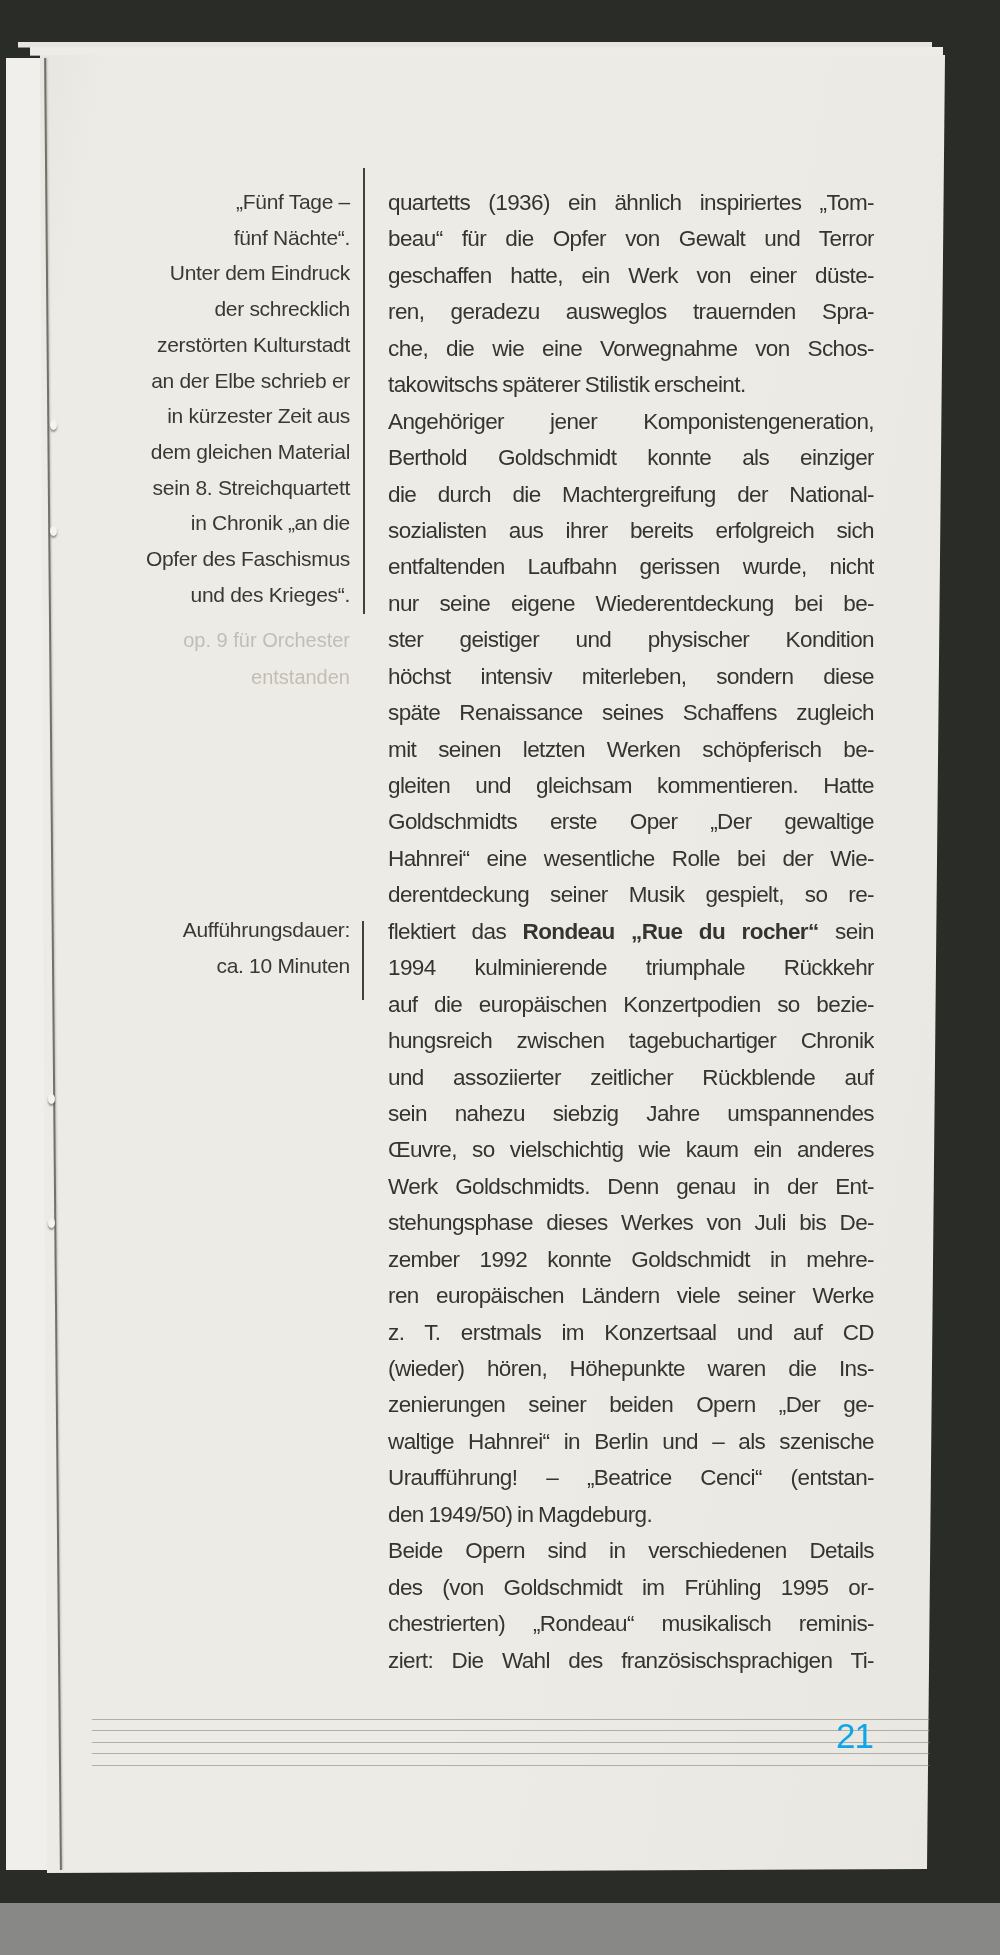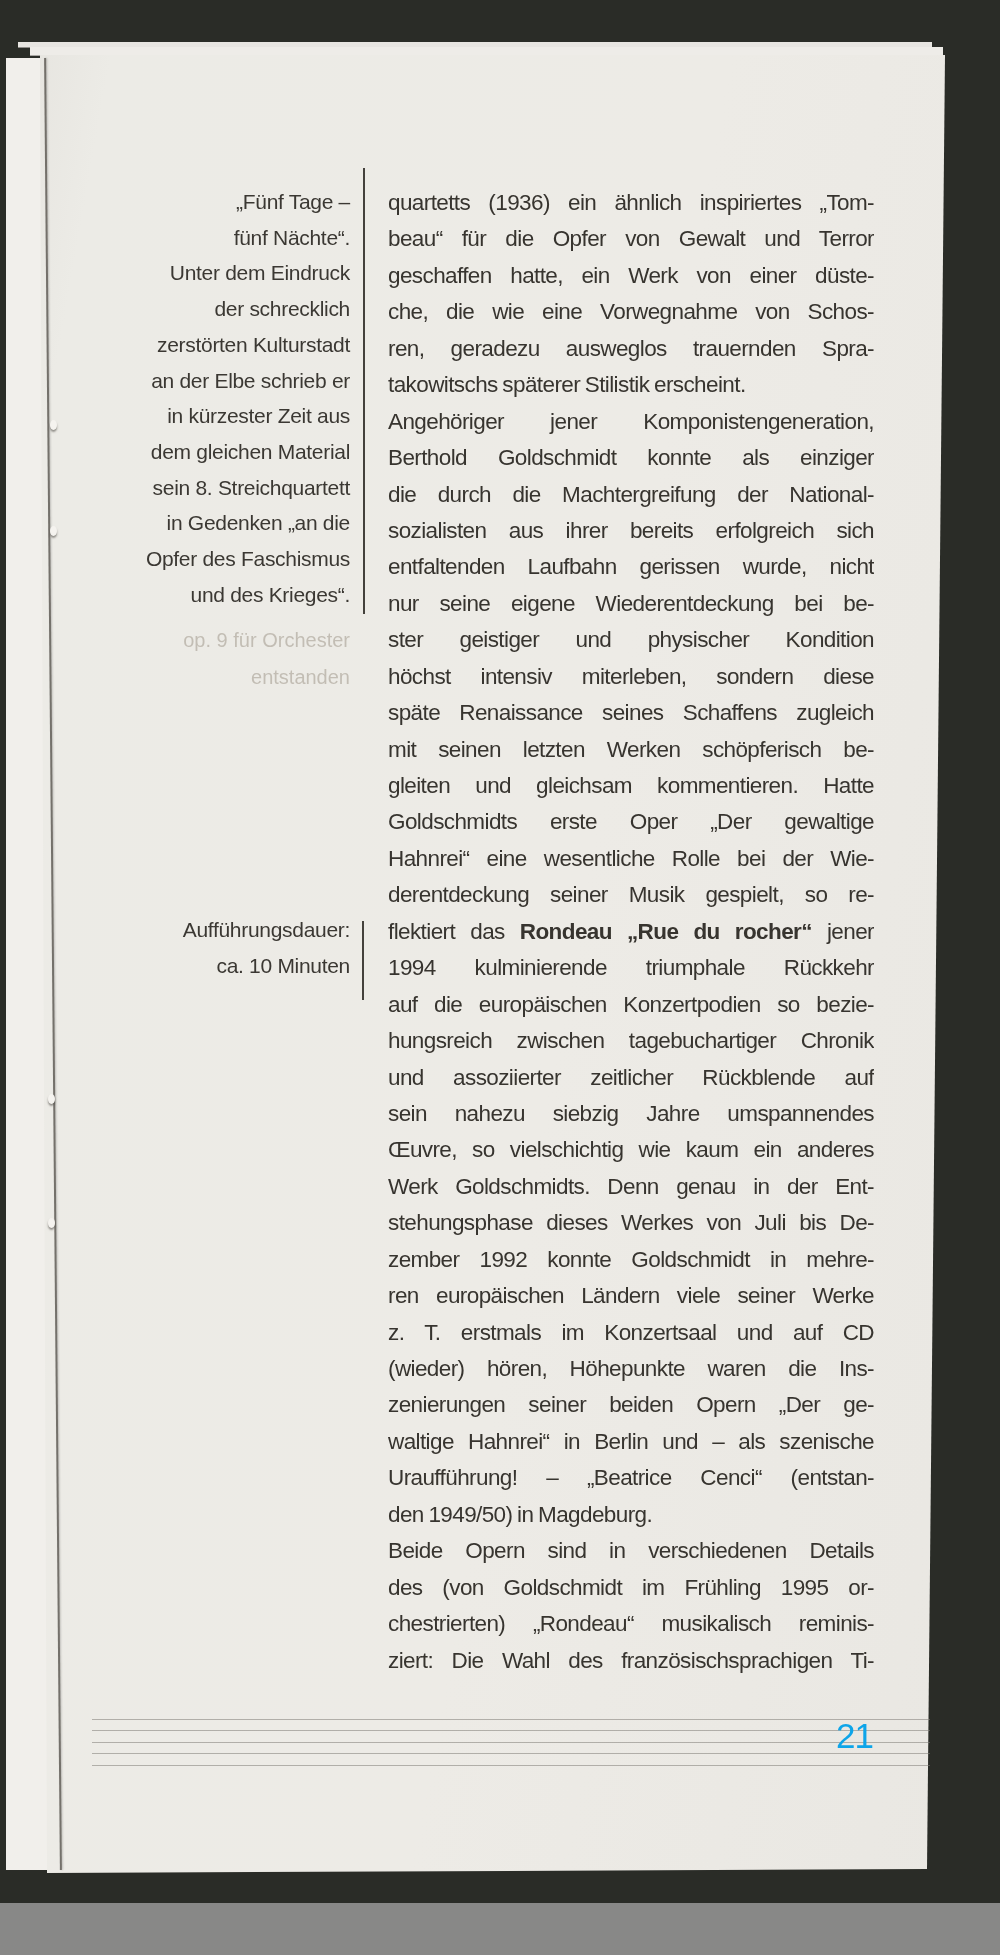--- a/index.html
+++ b/index.html
@@ -82,58 +82,58 @@
   <div class="note" id="note1">
       <div class="nline">„Fünf Tage –</div>
       <div class="nline">fünf Nächte“.</div>
       <div class="nline">Unter dem Eindruck</div>
       <div class="nline">der schrecklich</div>
       <div class="nline">zerstörten Kulturstadt</div>
       <div class="nline">an der Elbe schrieb er</div>
       <div class="nline">in kürzester Zeit aus</div>
       <div class="nline">dem gleichen Material</div>
       <div class="nline">sein 8. Streichquartett</div>
-      <div class="nline">in Gedenken „an die</div>
+      <div class="nline">in Chronik „an die</div>
       <div class="nline">Opfer des Faschismus</div>
       <div class="nline">und des Krieges“.</div>
     </div>
   <div id="ghost">
       <div class="nline">op. 9 für Orchester</div>
       <div class="nline">entstanden</div>
     </div>
   <div class="note" id="note2">
       <div class="nline">Aufführungsdauer:</div>
       <div class="nline">ca. 10 Minuten</div>
     </div>
 
   <div class="divider" id="div-a"></div>
   <div class="divider" id="div-b"></div>
 
   <div id="bodycol">
       <div class="bline"><span>quartetts (1936) ein ähnlich inspiriertes „Tom-</span></div>
       <div class="bline"><span>beau“ für die Opfer von Gewalt und Terror</span></div>
       <div class="bline"><span>geschaffen hatte, ein Werk von einer düste-</span></div>
+      <div class="bline"><span>ren, geradezu ausweglos trauernden Spra-</span></div>
       <div class="bline"><span>che, die wie eine Vorwegnahme von Schos-</span></div>
-      <div class="bline"><span>ren, geradezu ausweglos trauernden Spra-</span></div>
       <div class="bline pend"><span>takowitschs späterer Stilistik erscheint.</span></div>
       <div class="bline"><span>Angehöriger jener Komponistengeneration,</span></div>
       <div class="bline"><span>Berthold Goldschmidt konnte als einziger</span></div>
       <div class="bline"><span>die durch die Machtergreifung der National-</span></div>
       <div class="bline"><span>sozialisten aus ihrer bereits erfolgreich sich</span></div>
       <div class="bline"><span>entfaltenden Laufbahn gerissen wurde, nicht</span></div>
       <div class="bline"><span>nur seine eigene Wiederentdeckung bei be-</span></div>
       <div class="bline"><span>ster geistiger und physischer Kondition</span></div>
       <div class="bline"><span>höchst intensiv miterleben, sondern diese</span></div>
       <div class="bline"><span>späte Renaissance seines Schaffens zugleich</span></div>
       <div class="bline"><span>mit seinen letzten Werken schöpferisch be-</span></div>
       <div class="bline"><span>gleiten und gleichsam kommentieren. Hatte</span></div>
       <div class="bline"><span>Goldschmidts erste Oper „Der gewaltige</span></div>
       <div class="bline"><span>Hahnrei“ eine wesentliche Rolle bei der Wie-</span></div>
       <div class="bline"><span>derentdeckung seiner Musik gespielt, so re-</span></div>
-      <div class="bline"><span>flektiert das </span><span class="b">Rondeau „Rue du rocher“</span><span> jener</span></div>
+      <div class="bline"><span>flektiert das </span><span class="b">Rondeau „Rue du rocher“</span><span> sein</span></div>
       <div class="bline"><span>1994 kulminierende triumphale Rückkehr</span></div>
       <div class="bline"><span>auf die europäischen Konzertpodien so bezie-</span></div>
       <div class="bline"><span>hungsreich zwischen tagebuchartiger Chronik</span></div>
       <div class="bline"><span>und assoziierter zeitlicher Rückblende auf</span></div>
       <div class="bline"><span>sein nahezu siebzig Jahre umspannendes</span></div>
       <div class="bline"><span>Œuvre, so vielschichtig wie kaum ein anderes</span></div>
       <div class="bline"><span>Werk Goldschmidts. Denn genau in der Ent-</span></div>
       <div class="bline"><span>stehungsphase dieses Werkes von Juli bis De-</span></div>
       <div class="bline"><span>zember 1992 konnte Goldschmidt in mehre-</span></div>
       <div class="bline"><span>ren europäischen Ländern viele seiner Werke</span></div>

